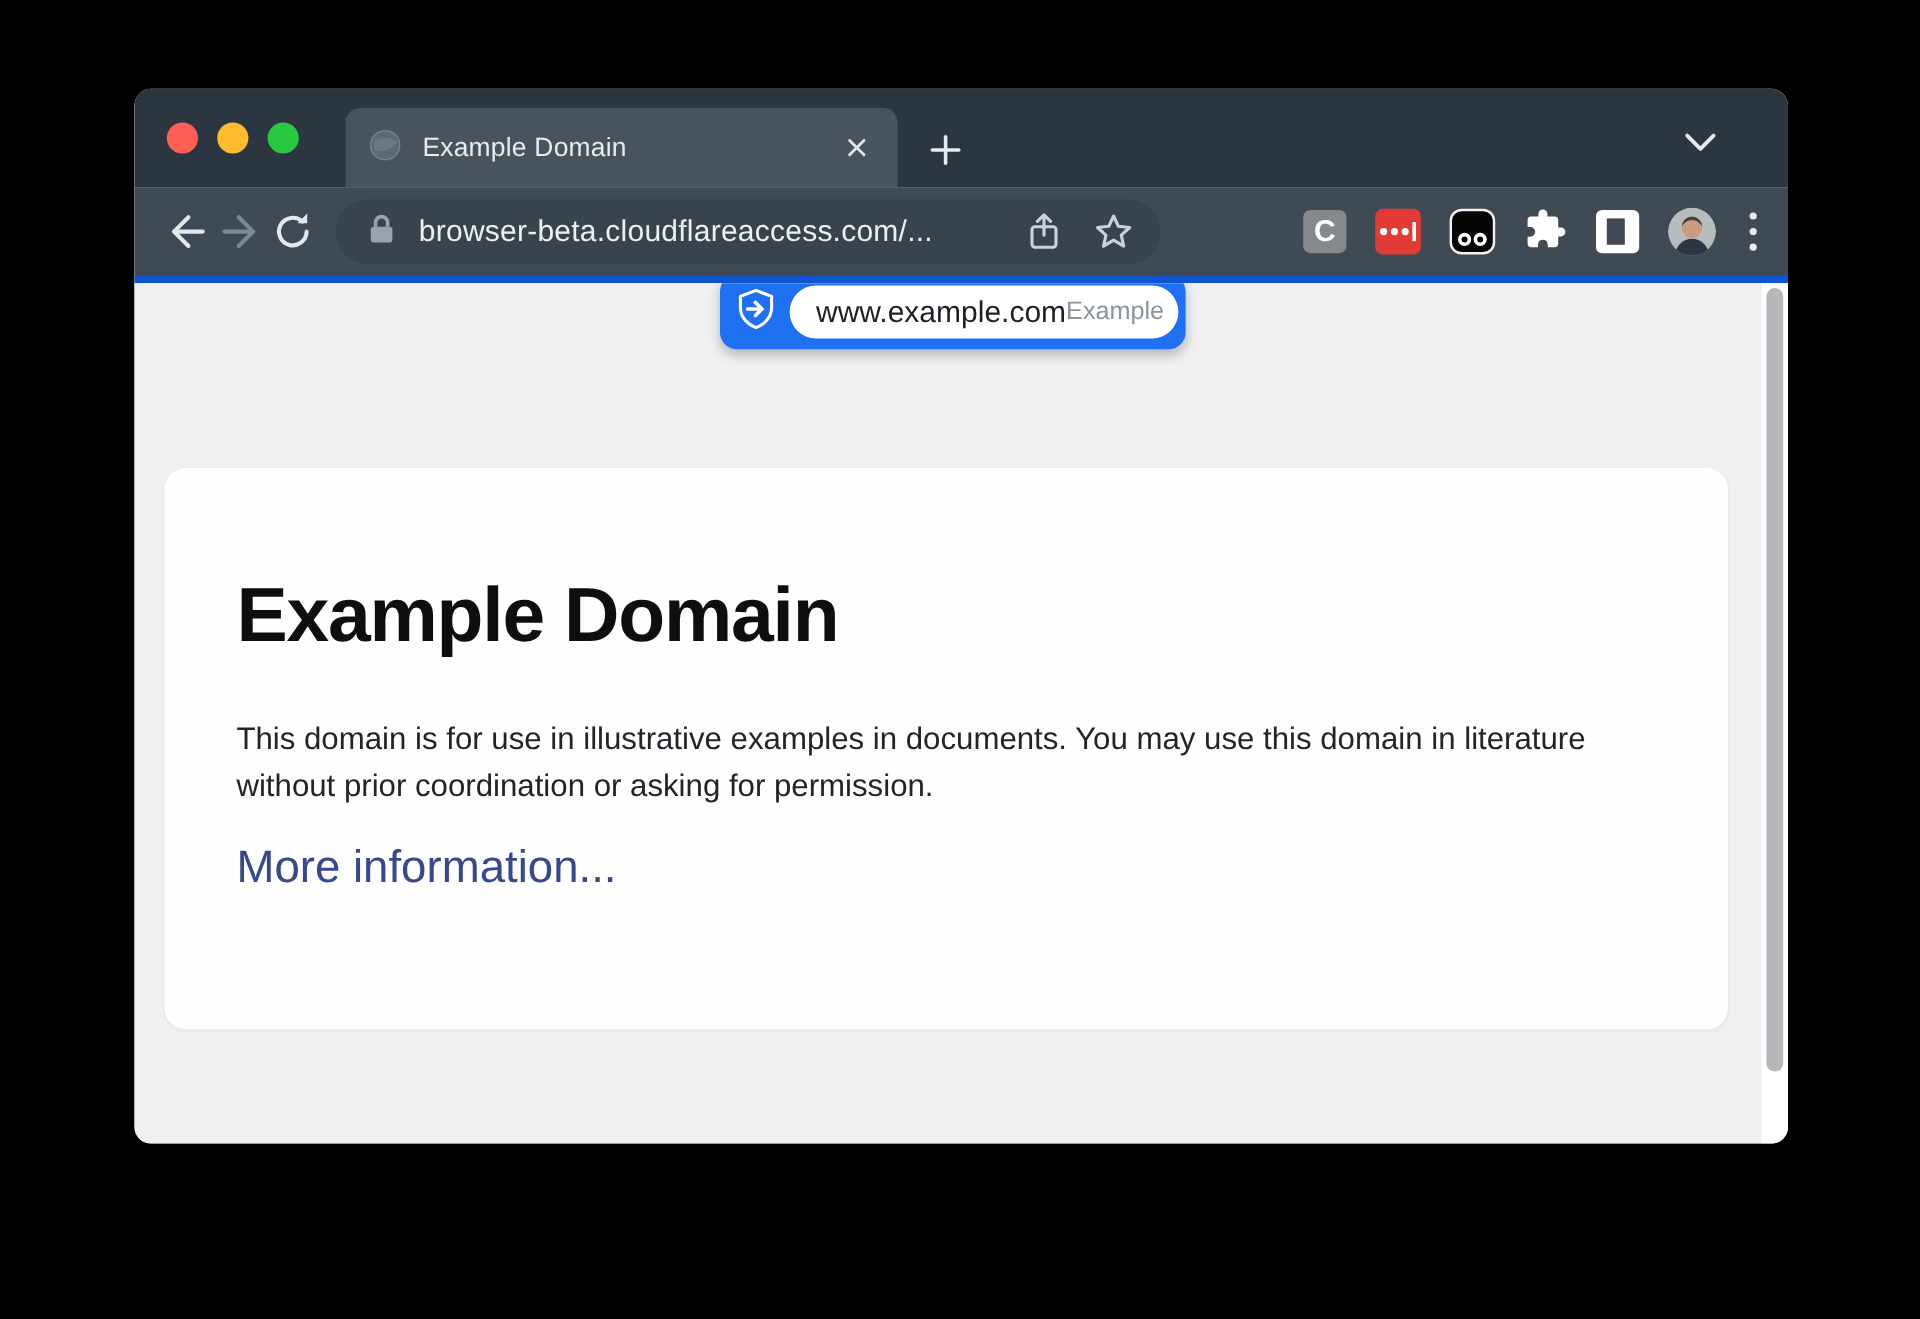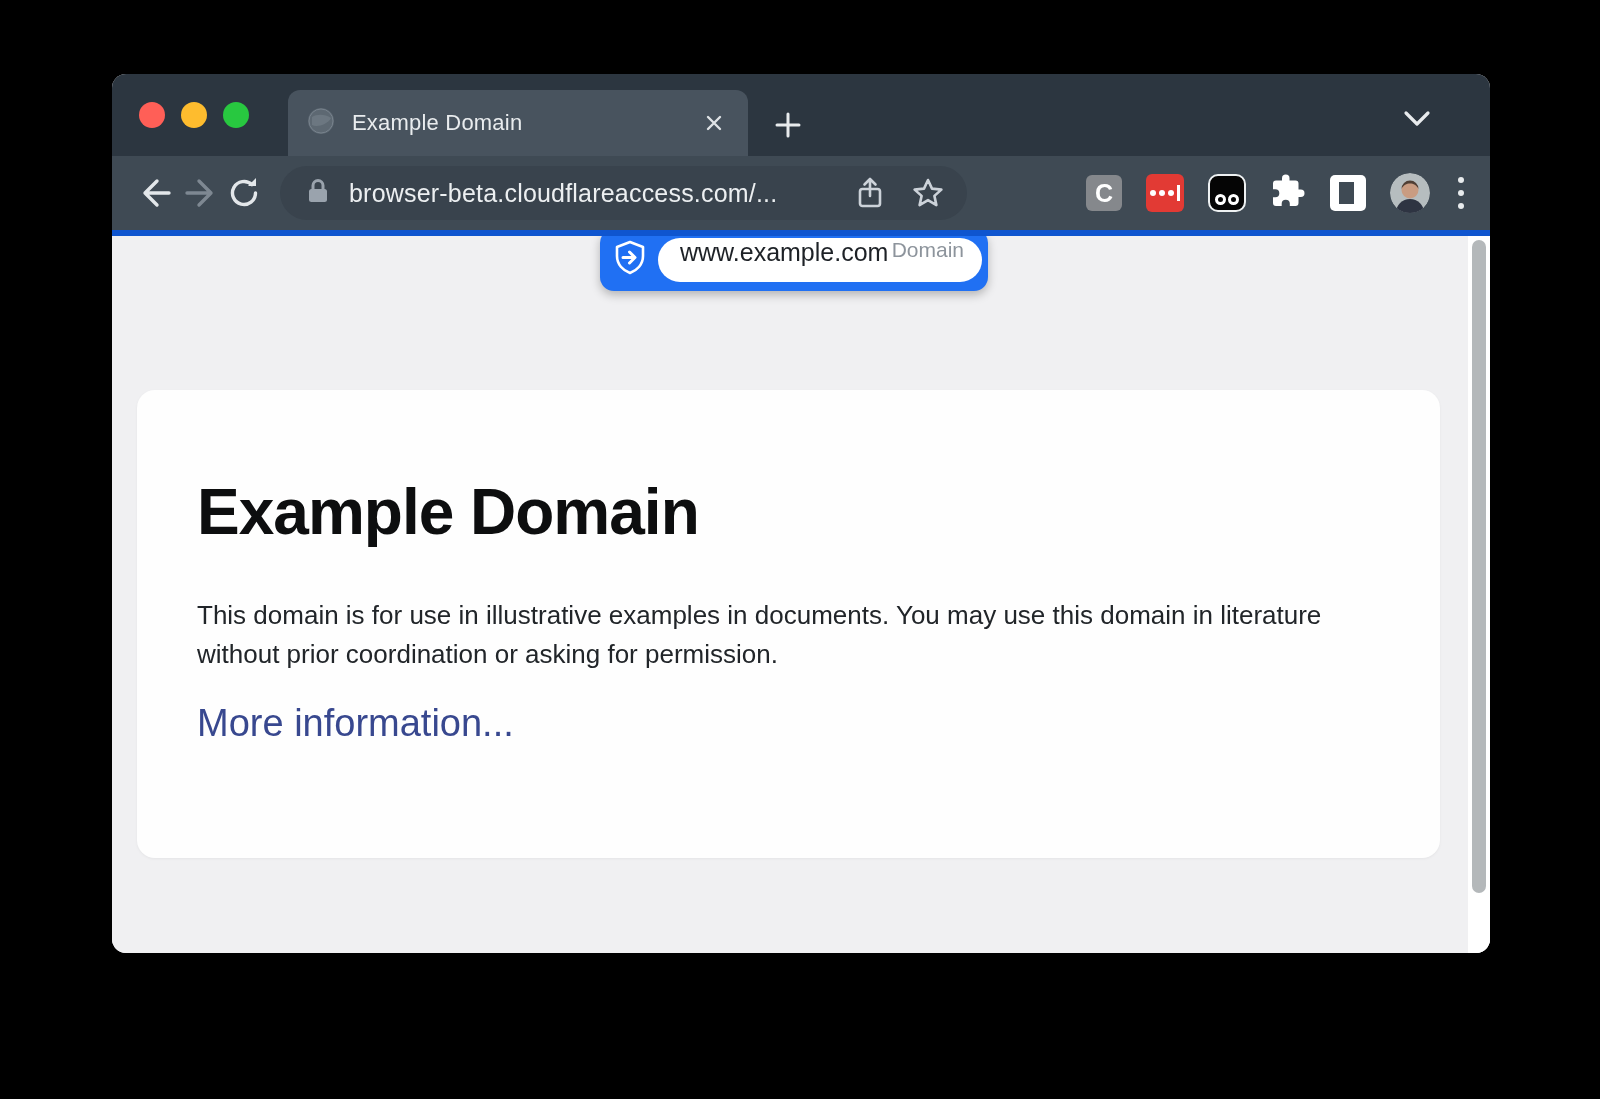--- a/index.html
+++ b/index.html
@@ -62,21 +62,21 @@
 
   .blue-line { height:6px; background:#0f55cf; flex:0 0 auto; }
 
   
   .content { position:relative; flex:1; background:#f0f0f2; overflow:hidden; }
 
   .callout { position:absolute; left:488px; top:-7px; width:388px; height:62px;
              background:#2070f3; border-radius:14px; display:flex; align-items:center;
              padding-left:14px; box-shadow:0 4px 10px rgba(0,0,0,.25); }
   .callout-pill { margin-left:12px; width:324px; height:44px; background:#fff;
-                  border-radius:22px; display:flex; 
+                  border-radius:22px; display:flex; align-items:center;
                   padding:0 18px 0 22px; }
   .callout-domain { font-size:25px; color:#1d2126; }
   .callout-expand { margin-left:auto; font-size:21px; color:#8d949c; }
 
   .card { position:absolute; left:25px; top:154px; width:1303px; height:468px;
           background:#fefefe; border-radius:18px; padding:0 60px;
           box-shadow:0 1px 3px rgba(0,0,0,.05); }
   .h1 { padding-top:90px; font-size:64px; line-height:1; font-weight:700;
         color:#0d0e0f; letter-spacing:-1px; }
   .para { margin-top:52px; font-size:26px; line-height:39px; color:#212529;
@@ -212,21 +212,21 @@
 
     <div class="callout">
       <span>
         <svg width="32" height="36" viewBox="0 0 32 36">
           <path d="M16 2 L29 7 V16 c0 8.5-6 14.5-13 17 C9 30.5 3 24.5 3 16 V7 Z" fill="none" stroke="#fff" stroke-width="2.6" stroke-linejoin="round"></path>
           <path d="M9 17.5 h11 M15.5 12 l5.5 5.5 -5.5 5.5" stroke="#fff" stroke-width="3" fill="none" stroke-linecap="round" stroke-linejoin="round"></path>
         </svg>
       </span>
       <span class="callout-pill">
         <span class="callout-domain">www.example.com</span>
-        <span class="callout-expand">Domain</span>
+        <span class="callout-expand">Example</span>
       </span>
     </div>
 
     <div class="card">
       <div class="h1">Example Domain</div>
       <div class="para">This domain is for use in illustrative examples in documents. You may use this domain in literature without prior coordination or asking for permission.</div>
       <a class="more-link" href="#">More information...</a>
     </div>
 
     <div class="scroll-track">

